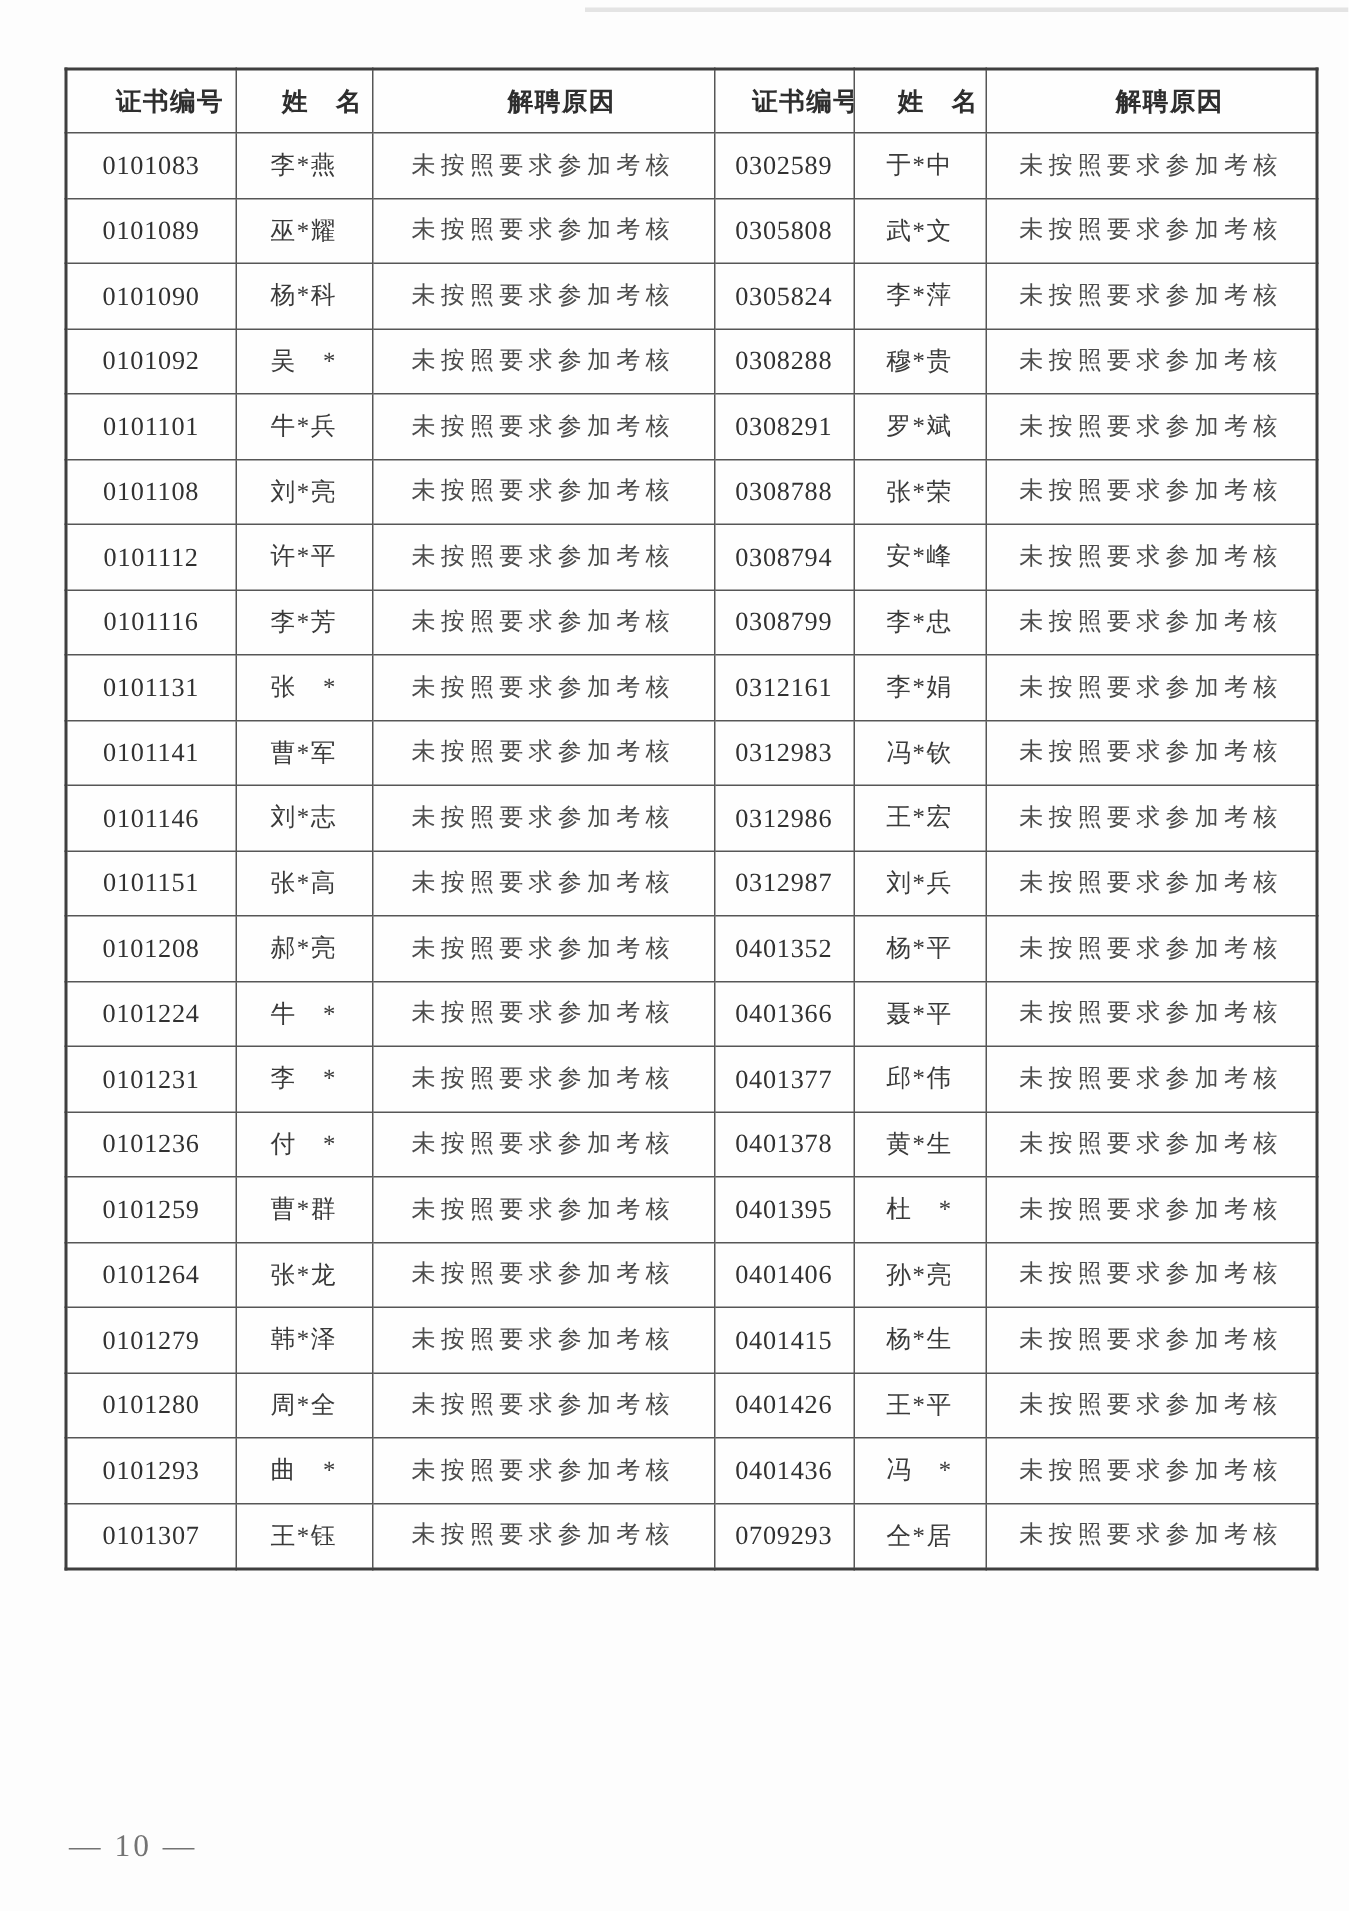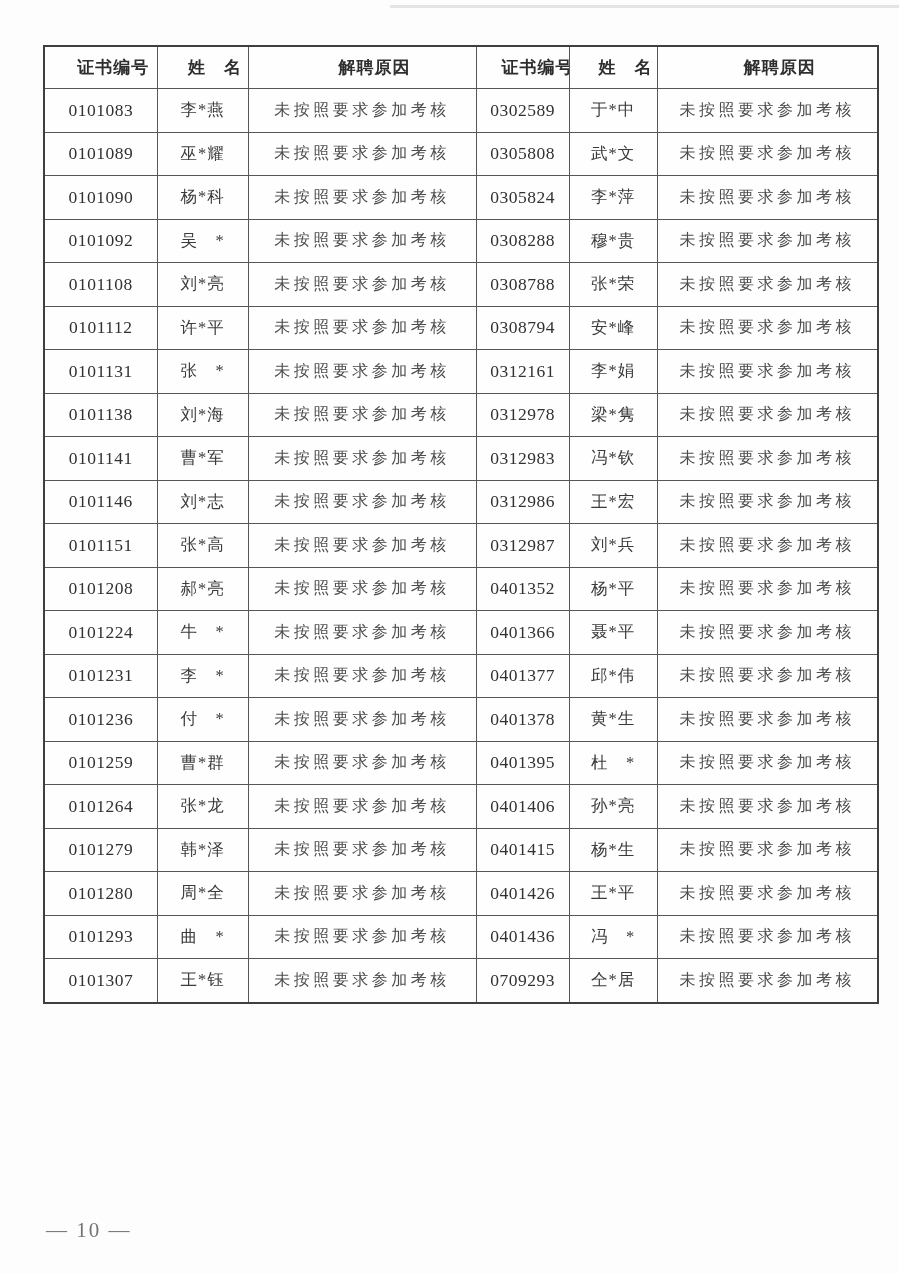--- a/index.html
+++ b/index.html
@@ -125,52 +125,60 @@
       </tr>
       <tr>
         <td class="id">0101092</td>
         <td class="name">吴　*</td>
         <td class="reason">未按照要求参加考核</td>
         <td class="id">0308288</td>
         <td class="name">穆*贵</td>
         <td class="reason">未按照要求参加考核</td>
       </tr>
       <tr>
+        <td class="id">0101101</td>
+        <td class="name">牛*兵</td>
+        <td class="reason">未按照要求参加考核</td>
+        <td class="id">0308291</td>
+        <td class="name">罗*斌</td>
+        <td class="reason">未按照要求参加考核</td>
+      </tr>
+      <tr>
         <td class="id">0101108</td>
         <td class="name">刘*亮</td>
         <td class="reason">未按照要求参加考核</td>
         <td class="id">0308788</td>
         <td class="name">张*荣</td>
         <td class="reason">未按照要求参加考核</td>
       </tr>
       <tr>
         <td class="id">0101112</td>
         <td class="name">许*平</td>
         <td class="reason">未按照要求参加考核</td>
         <td class="id">0308794</td>
         <td class="name">安*峰</td>
         <td class="reason">未按照要求参加考核</td>
       </tr>
       <tr>
+        <td class="id">0101116</td>
+        <td class="name">李*芳</td>
+        <td class="reason">未按照要求参加考核</td>
+        <td class="id">0308799</td>
+        <td class="name">李*忠</td>
+        <td class="reason">未按照要求参加考核</td>
+      </tr>
+      <tr>
         <td class="id">0101131</td>
         <td class="name">张　*</td>
         <td class="reason">未按照要求参加考核</td>
         <td class="id">0312161</td>
         <td class="name">李*娟</td>
         <td class="reason">未按照要求参加考核</td>
       </tr>
       <tr>
-        <td class="id">0101138</td>
-        <td class="name">刘*海</td>
-        <td class="reason">未按照要求参加考核</td>
-        <td class="id">0312978</td>
-        <td class="name">梁*隽</td>
-        <td class="reason">未按照要求参加考核</td>
-      </tr>
-      <tr>
         <td class="id">0101141</td>
         <td class="name">曹*军</td>
         <td class="reason">未按照要求参加考核</td>
         <td class="id">0312983</td>
         <td class="name">冯*钦</td>
         <td class="reason">未按照要求参加考核</td>
       </tr>
       <tr>
         <td class="id">0101146</td>
         <td class="name">刘*志</td>

